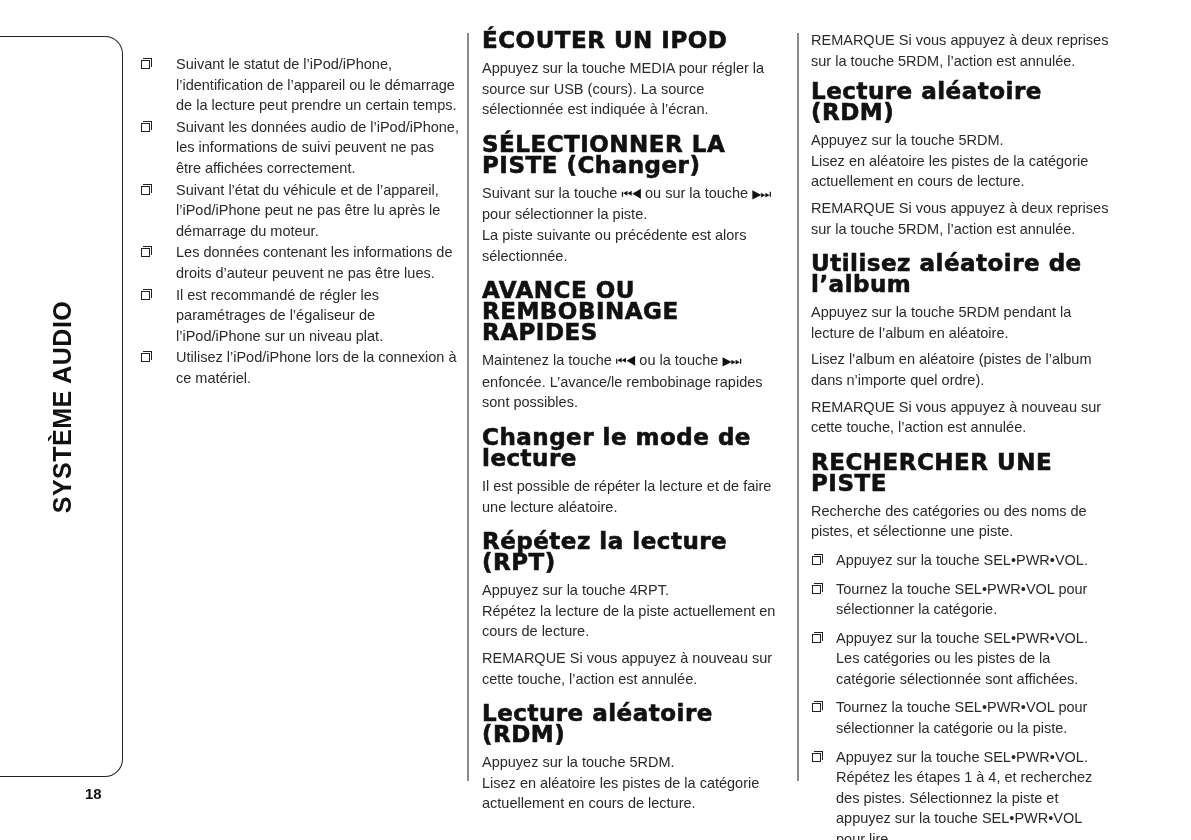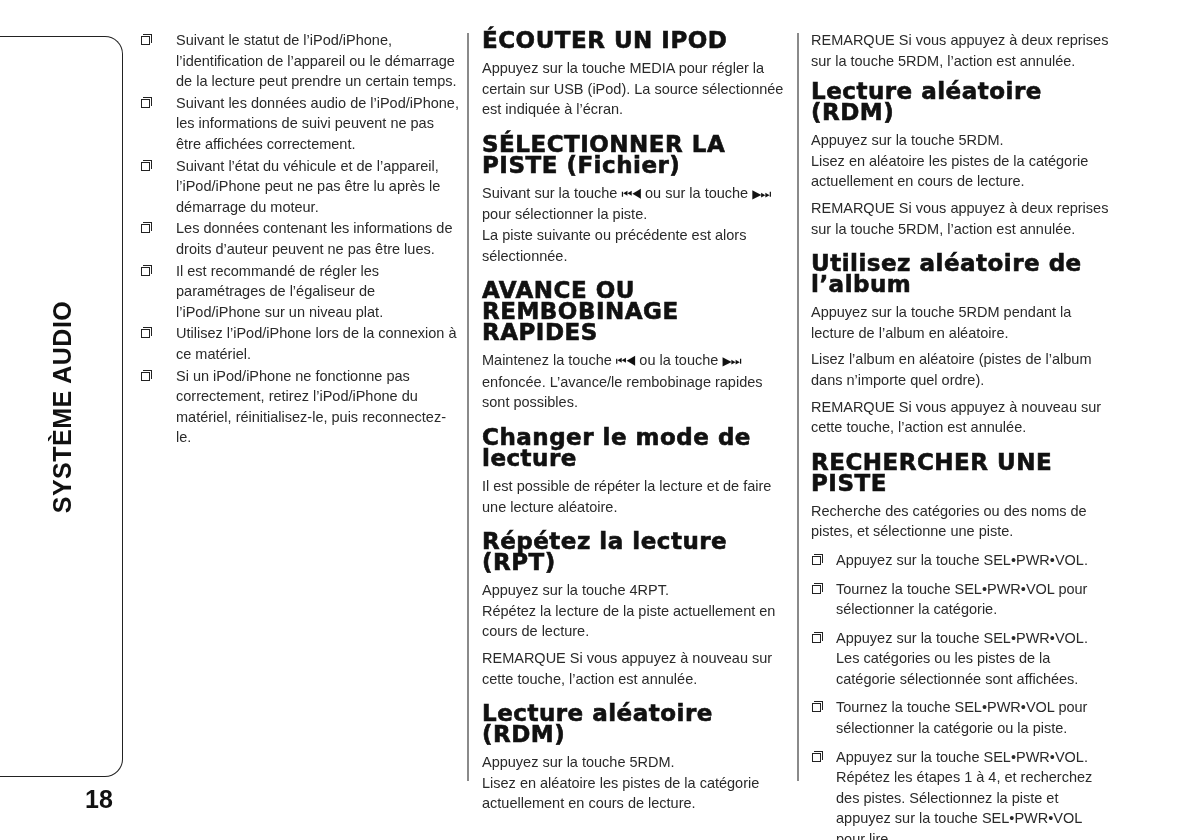--- a/index.html
+++ b/index.html
@@ -13,24 +13,24 @@
       border-radius: 0 18px 18px 0; box-sizing: border-box;
     }
     .tab-label {
       position: absolute; left: 62px; top: 407px;
       transform: translate(-50%, -50%) rotate(-90deg);
       white-space: nowrap; font-family: "Liberation Sans", sans-serif;
       font-weight: bold; font-size: 25px; letter-spacing: 0.5px; color: #111;
       transform-origin: center center;
     }
     .page-number {
-      position: absolute; left: 85px; top: 785px; font-size: 25px; font-weight: bold; color: #111;
+      position: absolute; left: 85px; top: 785px; font-size: 15px; font-weight: bold; color: #111;
     }
     .col { position: absolute; top: 30px; font-size: 14.5px; line-height: 20.6px; }
-    .col1 { left: 139px; width: 322px; }
+    .col1 { left: 139px; width: 322px; margin-top: 24px; }
     .col2 { left: 482px; width: 305px; }
     .col3 { left: 811px; width: 300px; }
     .divider { position: absolute; top: 33px; height: 748px; width: 2px; background: #8a8a8a; }
     .div1 { left: 467px; }
     .div2 { left: 797px; }
     ul.bullets { list-style: none; margin: 0; padding: 0; }
     ul.bullets li { position: relative; padding-left: 37px; margin-bottom: 1px; }
     ul.bullets li .bullet {
       position: absolute; left: 2px; top: 6px; width: 9px; height: 9px;
       border: 1.2px solid #222; box-sizing: border-box;
@@ -63,31 +63,30 @@
 <div class="col col1">
   <ul class="bullets">
     <li><span class="bullet"></span><span>Suivant le statut de l’iPod/iPhone, l’identification de l’appareil ou le démarrage de la lecture peut prendre un certain temps.</span></li>
     <li><span class="bullet"></span></li>
     <li><span class="bullet"></span></li>
     <li><span class="bullet"></span><span>Suivant les données audio de l’iPod/iPhone, les informations de suivi peuvent ne pas être affichées correctement.</span></li>
     <li><span class="bullet"></span><span>Suivant l’état du véhicule et de l’appareil, l’iPod/iPhone peut ne pas être lu après le démarrage du moteur.</span></li>
     <li><span class="bullet"></span><span>Les données contenant les informations de droits d’auteur peuvent ne pas être lues.</span></li>
     <li><span class="bullet"></span><span>Il est recommandé de régler les paramétrages de l’égaliseur de l’iPod/iPhone sur un niveau plat.</span></li>
     <li><span class="bullet"></span><span>Utilisez l’iPod/iPhone lors de la connexion à ce matériel.</span></li>
-    <li><span class="bullet"></span><span>Si un iPod/iPhone ne fonctionne pas correctement, retirez l’iPod/iPhone du matériel, réinitialisez-le, puis reconnectez-le.</span></li>
   </ul>
 </div>
 
 <div class="col col2">
   <div class="sec">
     <h2>ÉCOUTER UN IPOD</h2>
-    <p>Appuyez sur la touche MEDIA pour régler la certain sur USB (iPod). La source sélectionnée est indiquée à l’écran.</p>
+    <p>Appuyez sur la touche MEDIA pour régler la source sur USB (cours). La source sélectionnée est indiquée à l’écran.</p>
   </div>
   <div class="sec">
-    <h2>SÉLECTIONNER LA PISTE (Fichier)</h2>
+    <h2>SÉLECTIONNER LA PISTE (Changer)</h2>
     <p>
       <span>Suivant sur la touche</span>
       <span class="ico">⏮◀</span>
       <span>ou sur la touche</span>
       <span class="ico">▶⏭</span>
       <span>pour sélectionner la piste.</span><br>
       <span>La piste suivante ou précédente est alors sélectionnée.</span>
     </p>
   </div>
   <div class="sec">

